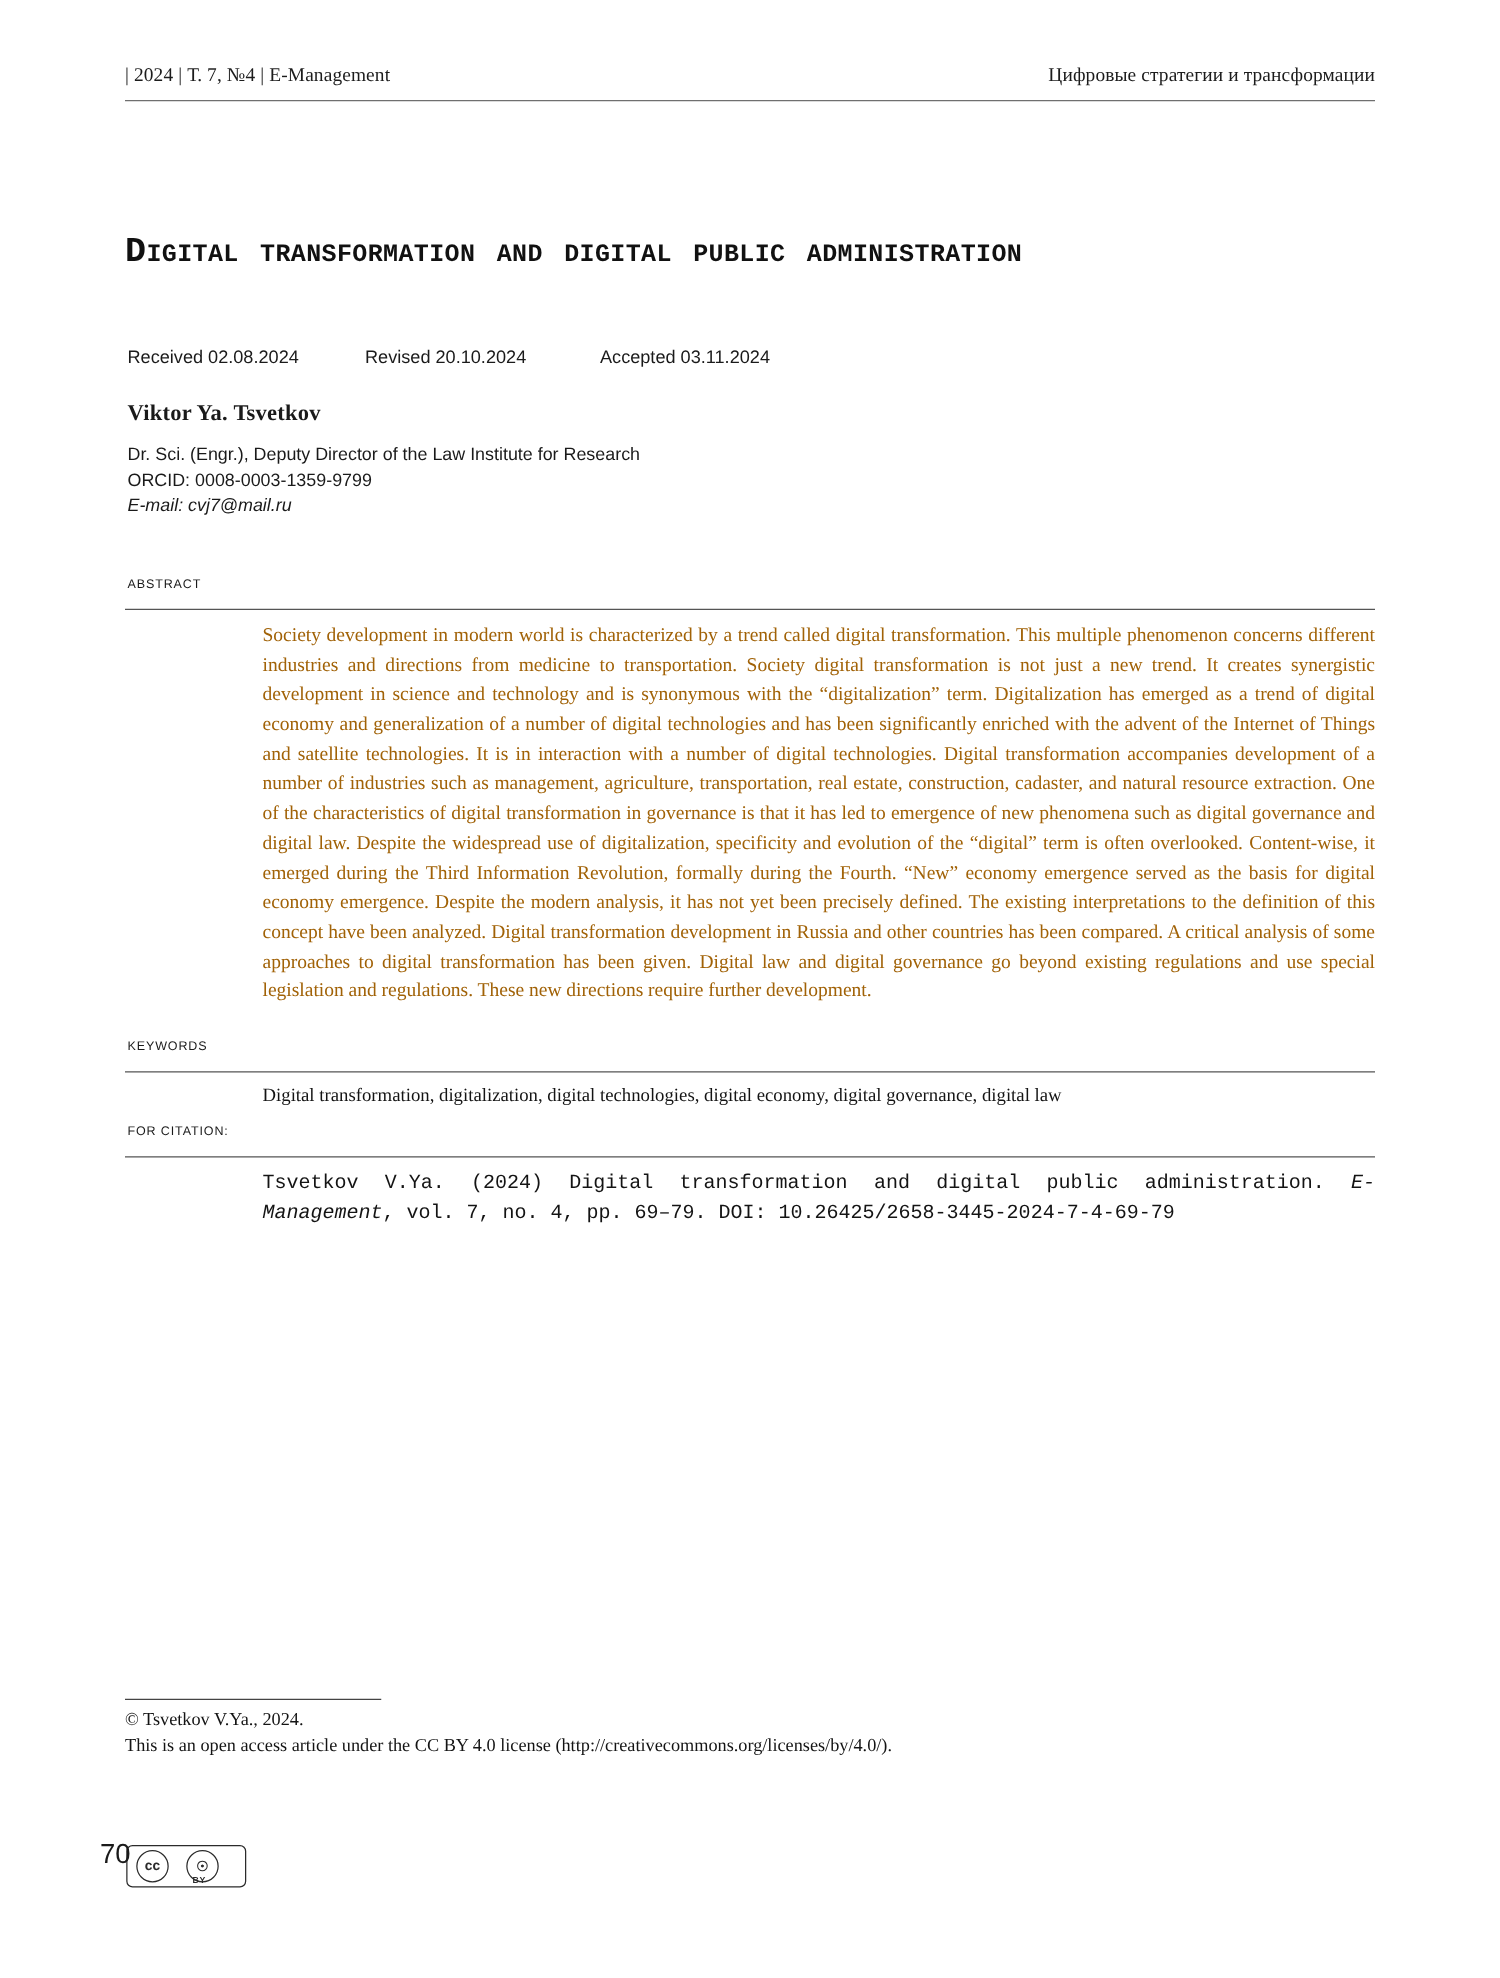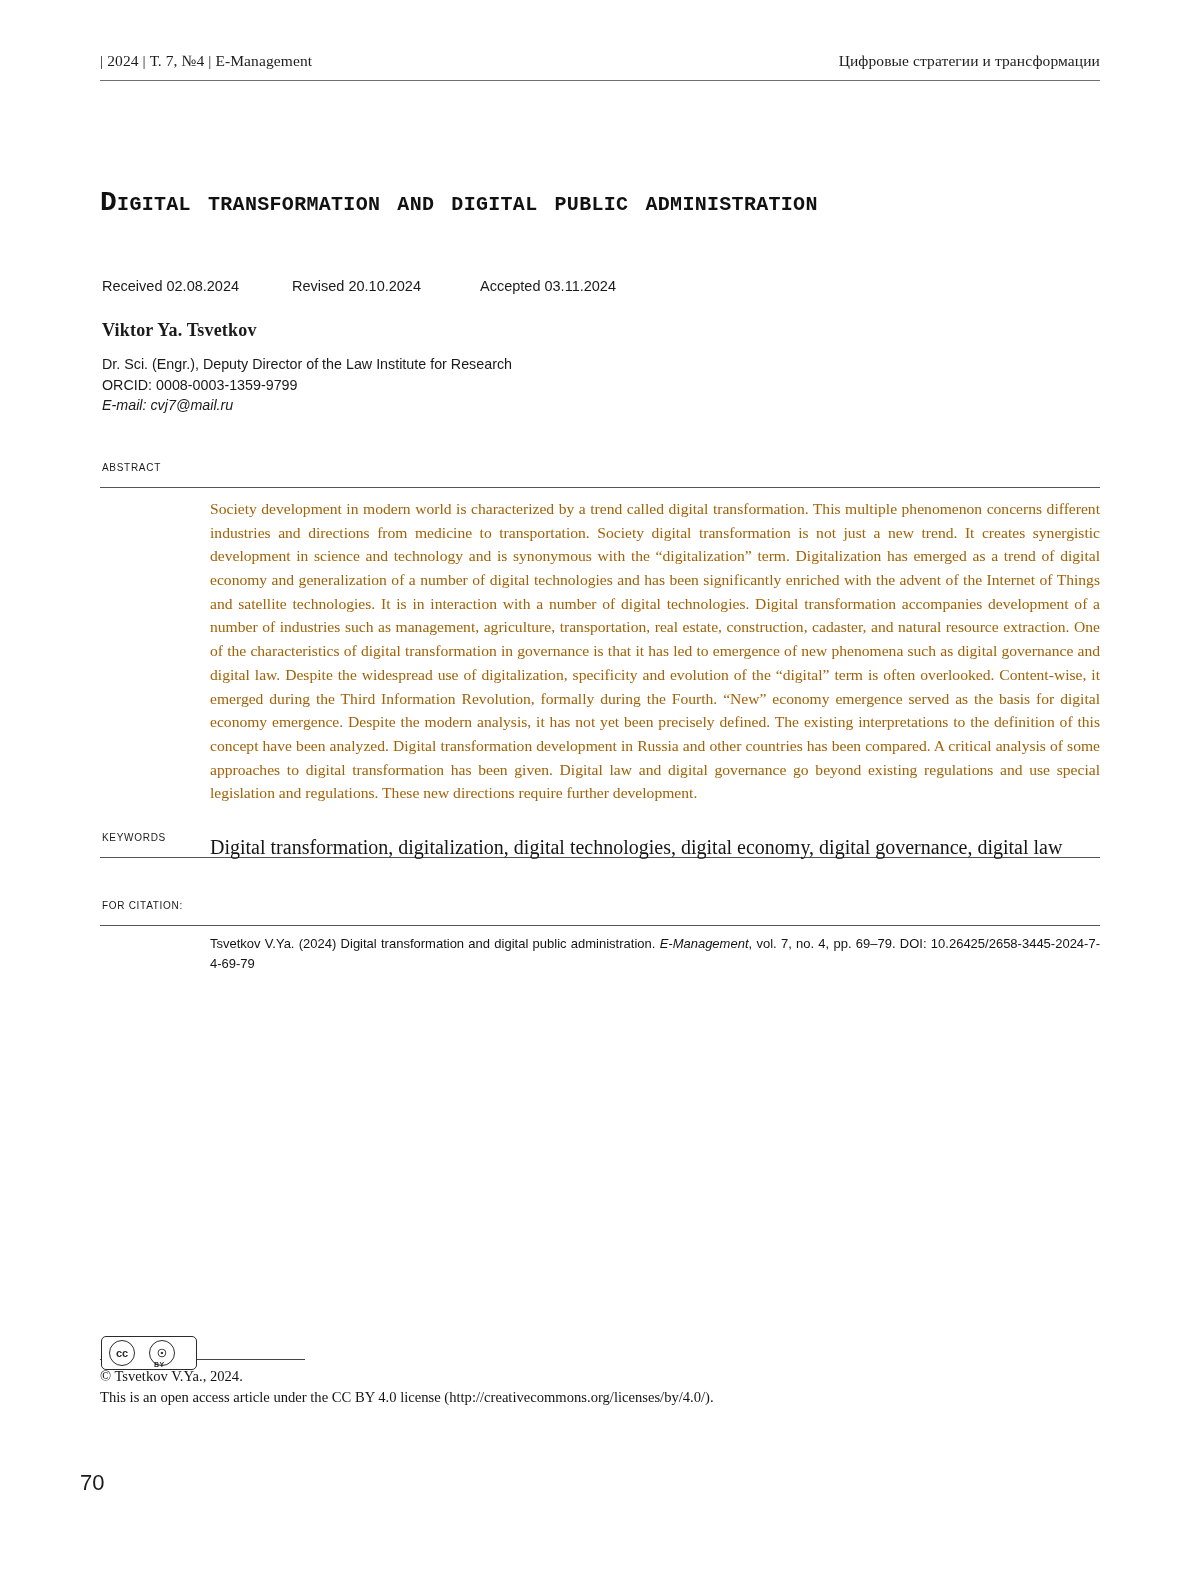--- a/index.html
+++ b/index.html
@@ -130,36 +130,36 @@
     text-align: justify;
     color: #a16207;
   }
 
   .keywords-label { top: 832px; }
   .keywords-rule  { top: 857px; }
   .keywords-body {
     position: absolute;
     left: 210px;
     right: 100px;
-    top: 832px;
-    font-family: "Liberation Serif", serif;
-    font-size: 20px;
+    top: 866px;
+    font-family: "Liberation Serif", serif;
+    font-size: 15px;
     line-height: 1.5;
     color: #141414;
   }
 
   .citation-label { top: 900px; }
   .citation-rule  { top: 925px; }
   .citation-body {
     position: absolute;
     left: 210px;
     right: 100px;
     top: 934px;
-    font-family: Liberation Sans, sans-serif;
-    font-size: 13px;
+    font-family: Liberation Mono, monospace;
+    font-size: 16px;
     line-height: 1.52;
     text-align: justify;
     color: #141414;
   }
   .citation-body .journal { font-style: italic; }
 
   
   .foot-rule {
     position: absolute;
     left: 100px;
@@ -174,21 +174,21 @@
     top: 1366px;
     font-family: "Liberation Serif", serif;
     font-size: 14.6px;
     line-height: 1.45;
     color: #141414;
   }
 
   .cc-badge {
     position: absolute;
     left: 101px;
-    top: 1336px;
+    top: 1476px;
     width: 96px;
     height: 34px;
     border: 1.5px solid #2b2b2b;
     border-radius: 5px;
     background: #fff;
     display: flex;
     align-items: center;
     box-sizing: border-box;
     padding: 0 4px;
   }

